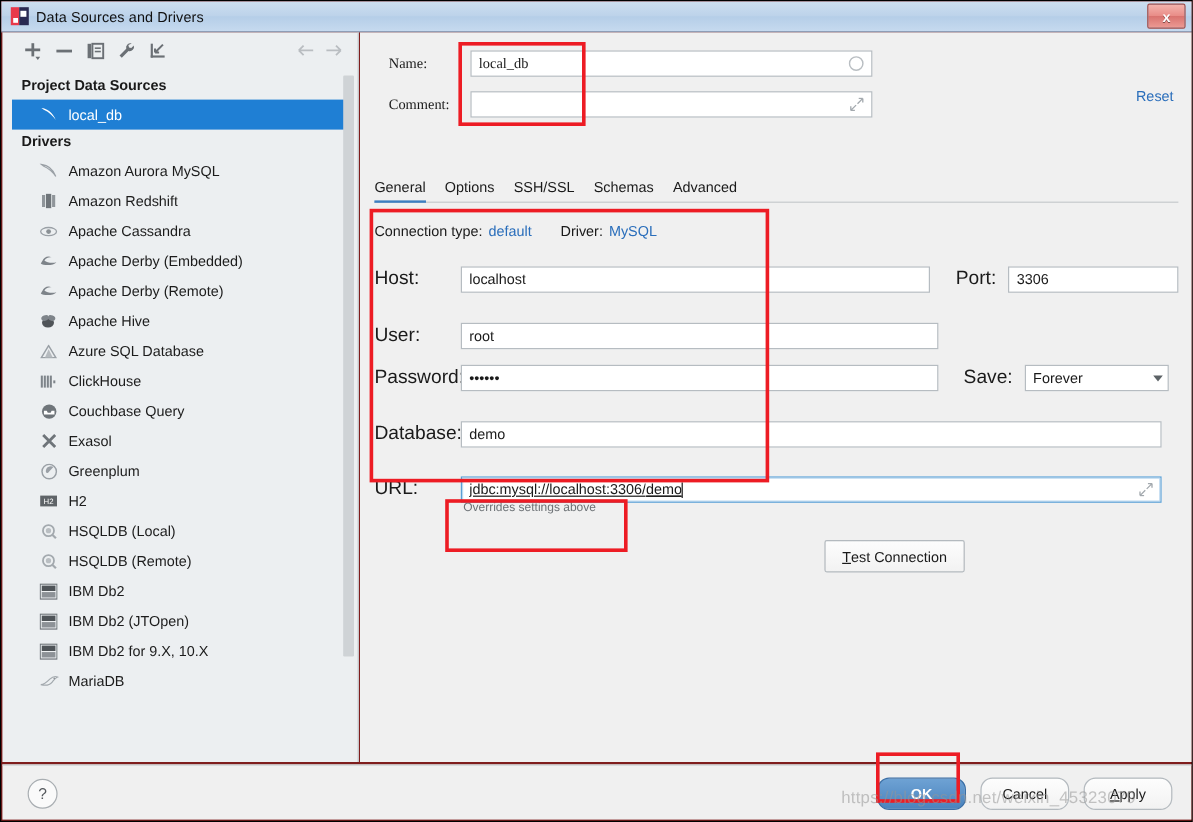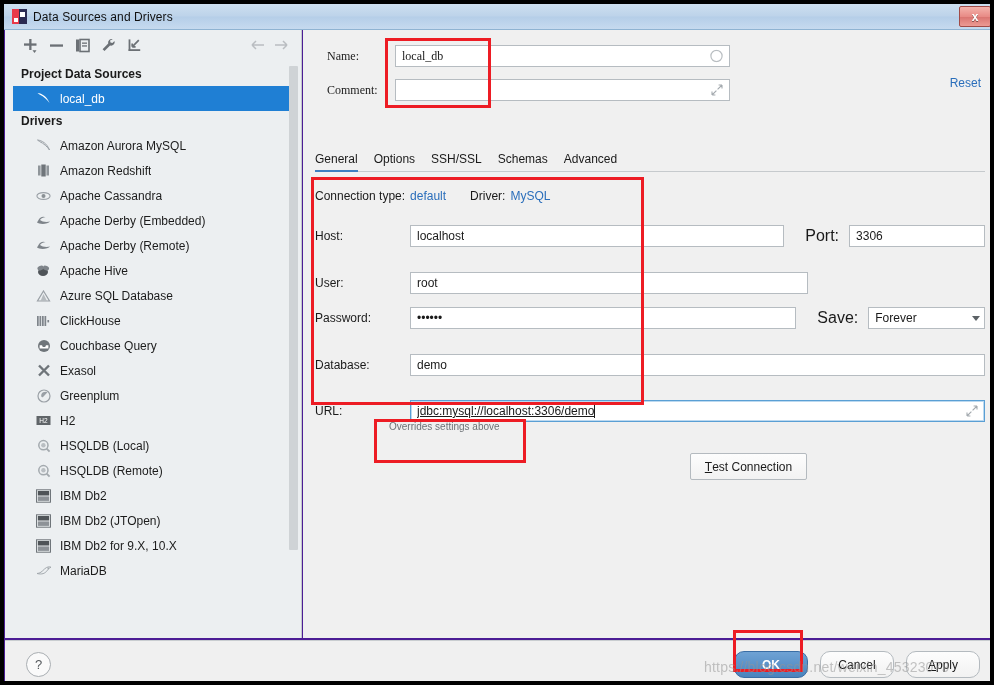--- a/index.html
+++ b/index.html
@@ -12,22 +12,22 @@
     font-size: 12px;
     color: #1a1a1a;
     -webkit-font-smoothing: antialiased;
   }
   #app {
     position: relative;
     width: 994px;
     height: 685px;
     overflow: hidden;
     box-sizing: border-box;
-    background: #4c1d95;
-    border: 4px solid #000000;
+    background: #7f1d1d;
+    border: 1px solid #000000;
   }
 
   
   .titlebar {
     position: absolute;
     left: 0; top: 0;
     width: 994px;
     height: 26px;
     background: linear-gradient(to bottom, #cddff0 0%, #bdd3ea 48%, #b5cee8 52%, #c6daef 100%);
     border-bottom: 1px solid #8fb3d2;
@@ -268,23 +268,23 @@
 
   .form-row {
     position: absolute;
     left: 12px;
     height: 24px;
     display: flex;
     align-items: center;
     width: 670px;
   }
   .form-row .lbl {
-    width: 95px;
+    width: 72px;
     flex: 0 0 auto;
-    font-size: 12px;
+    font-size: 16px;
     color: #1a1a1a;
   }
   .right-label {
     font-size: 16px;
     color: #1a1a1a;
     margin-left: 16px;
     margin-right: 10px;
     flex: 0 0 auto;
   }
   .combo {

